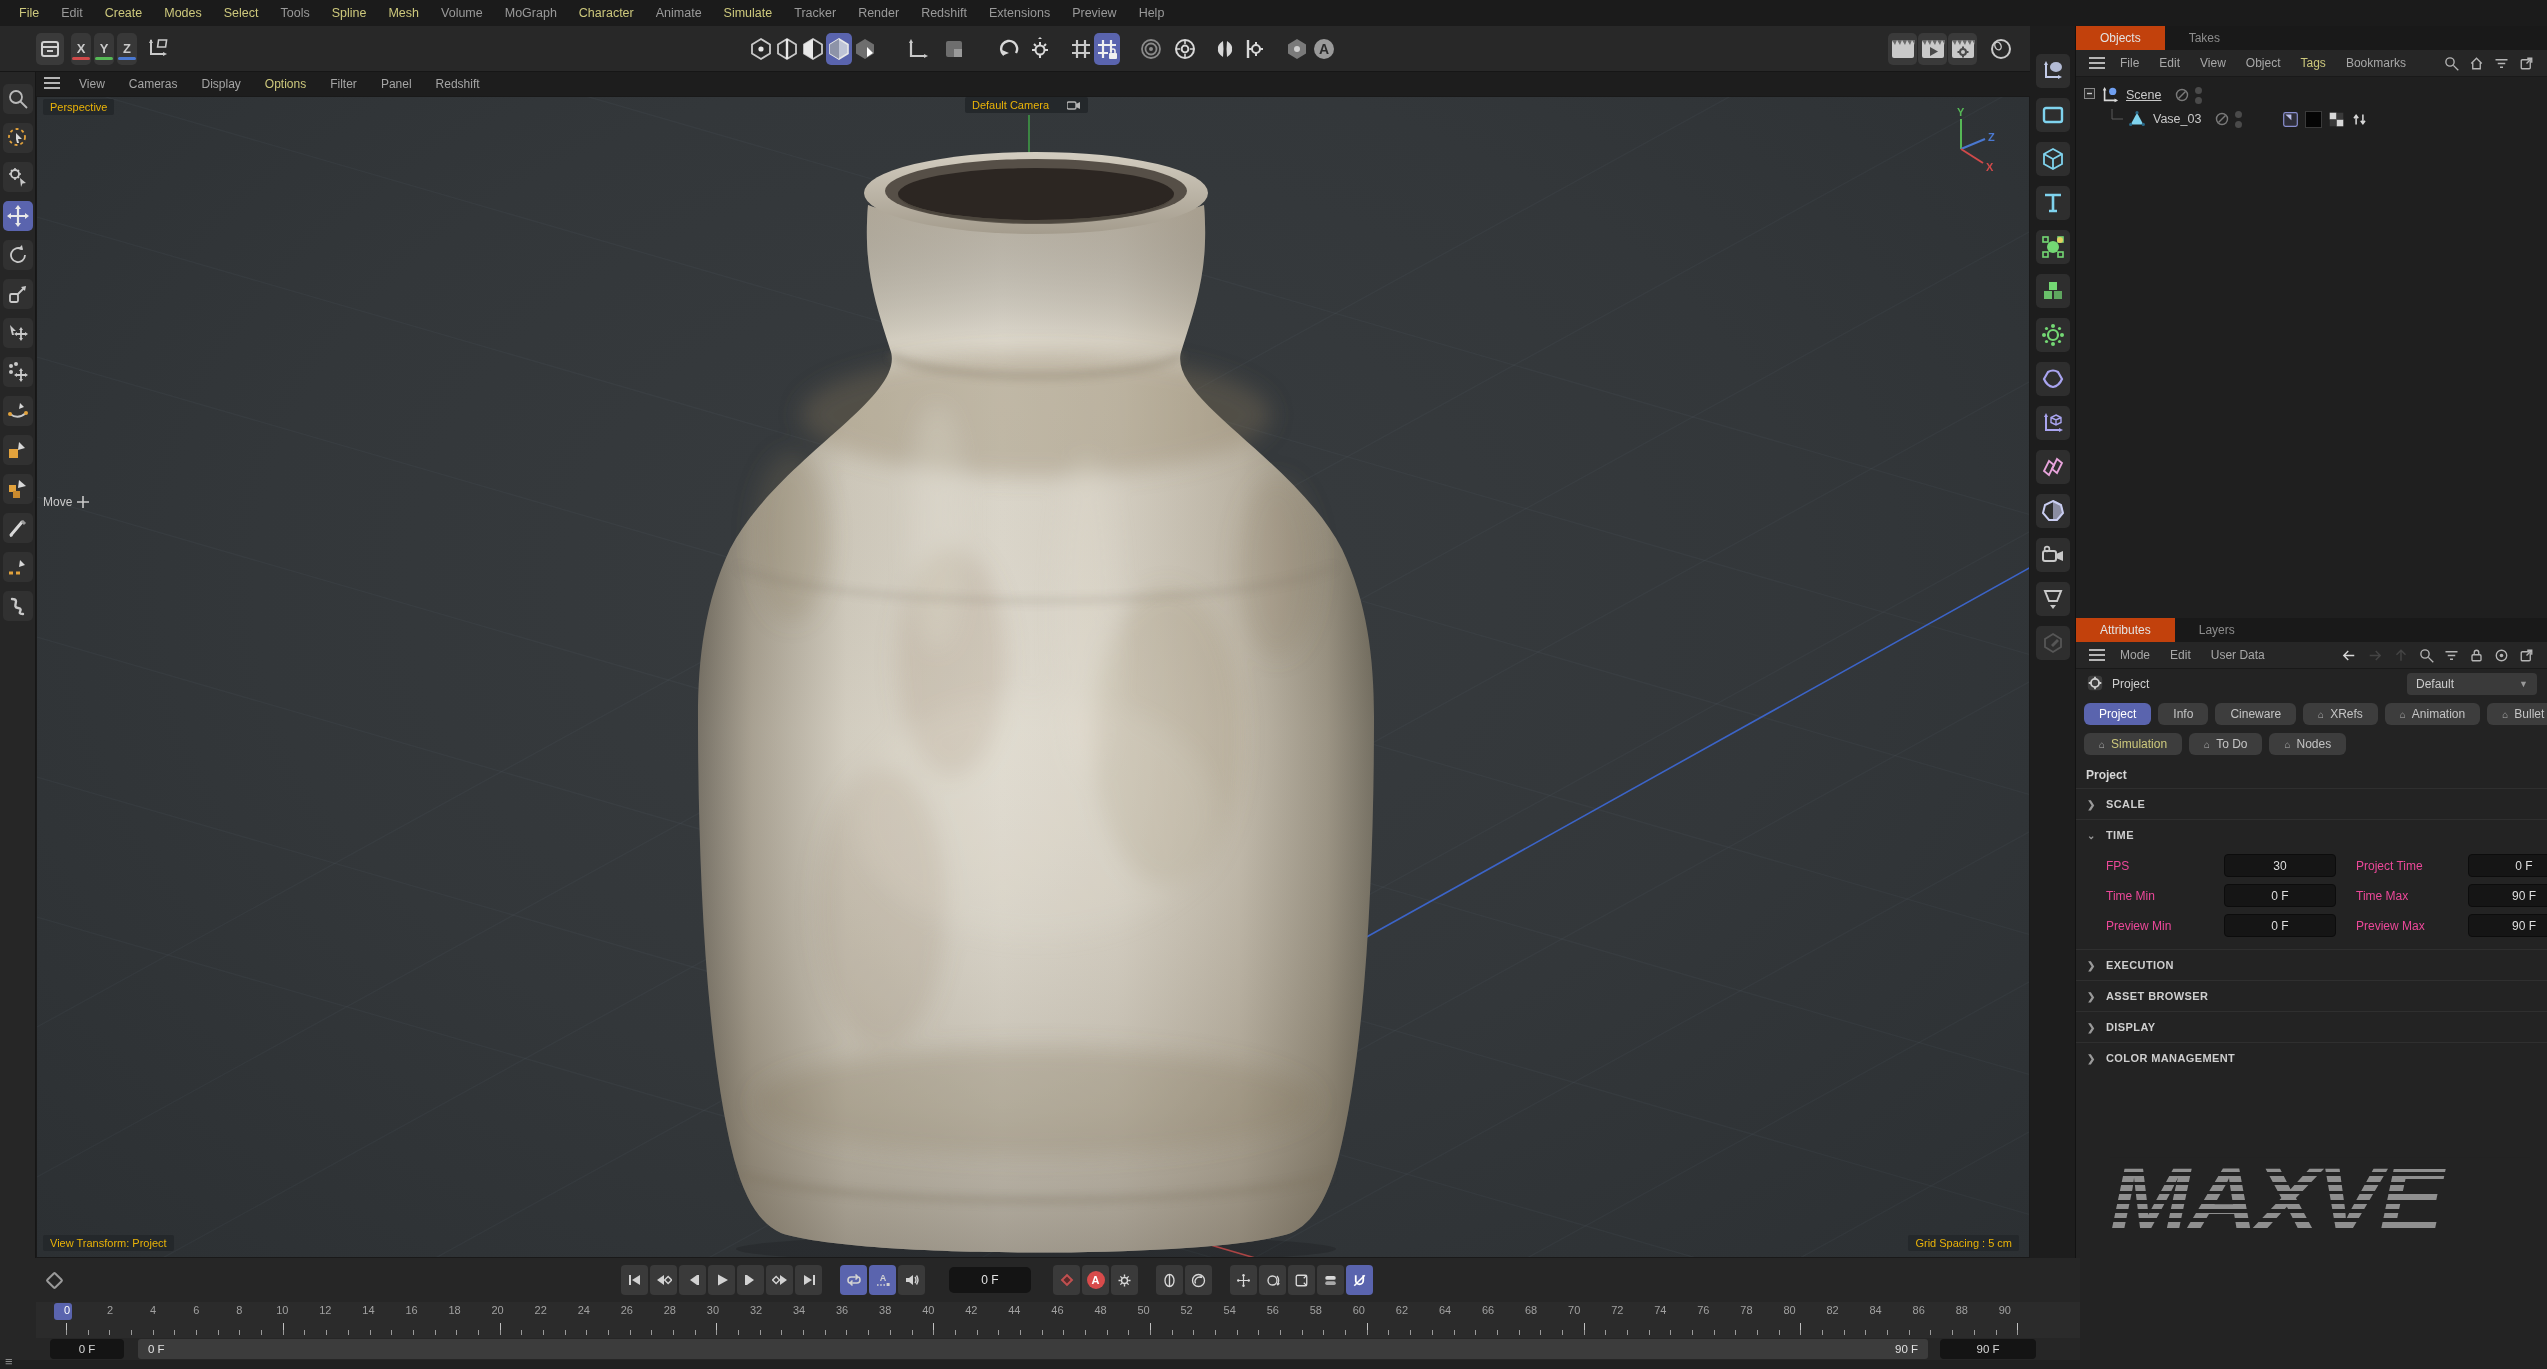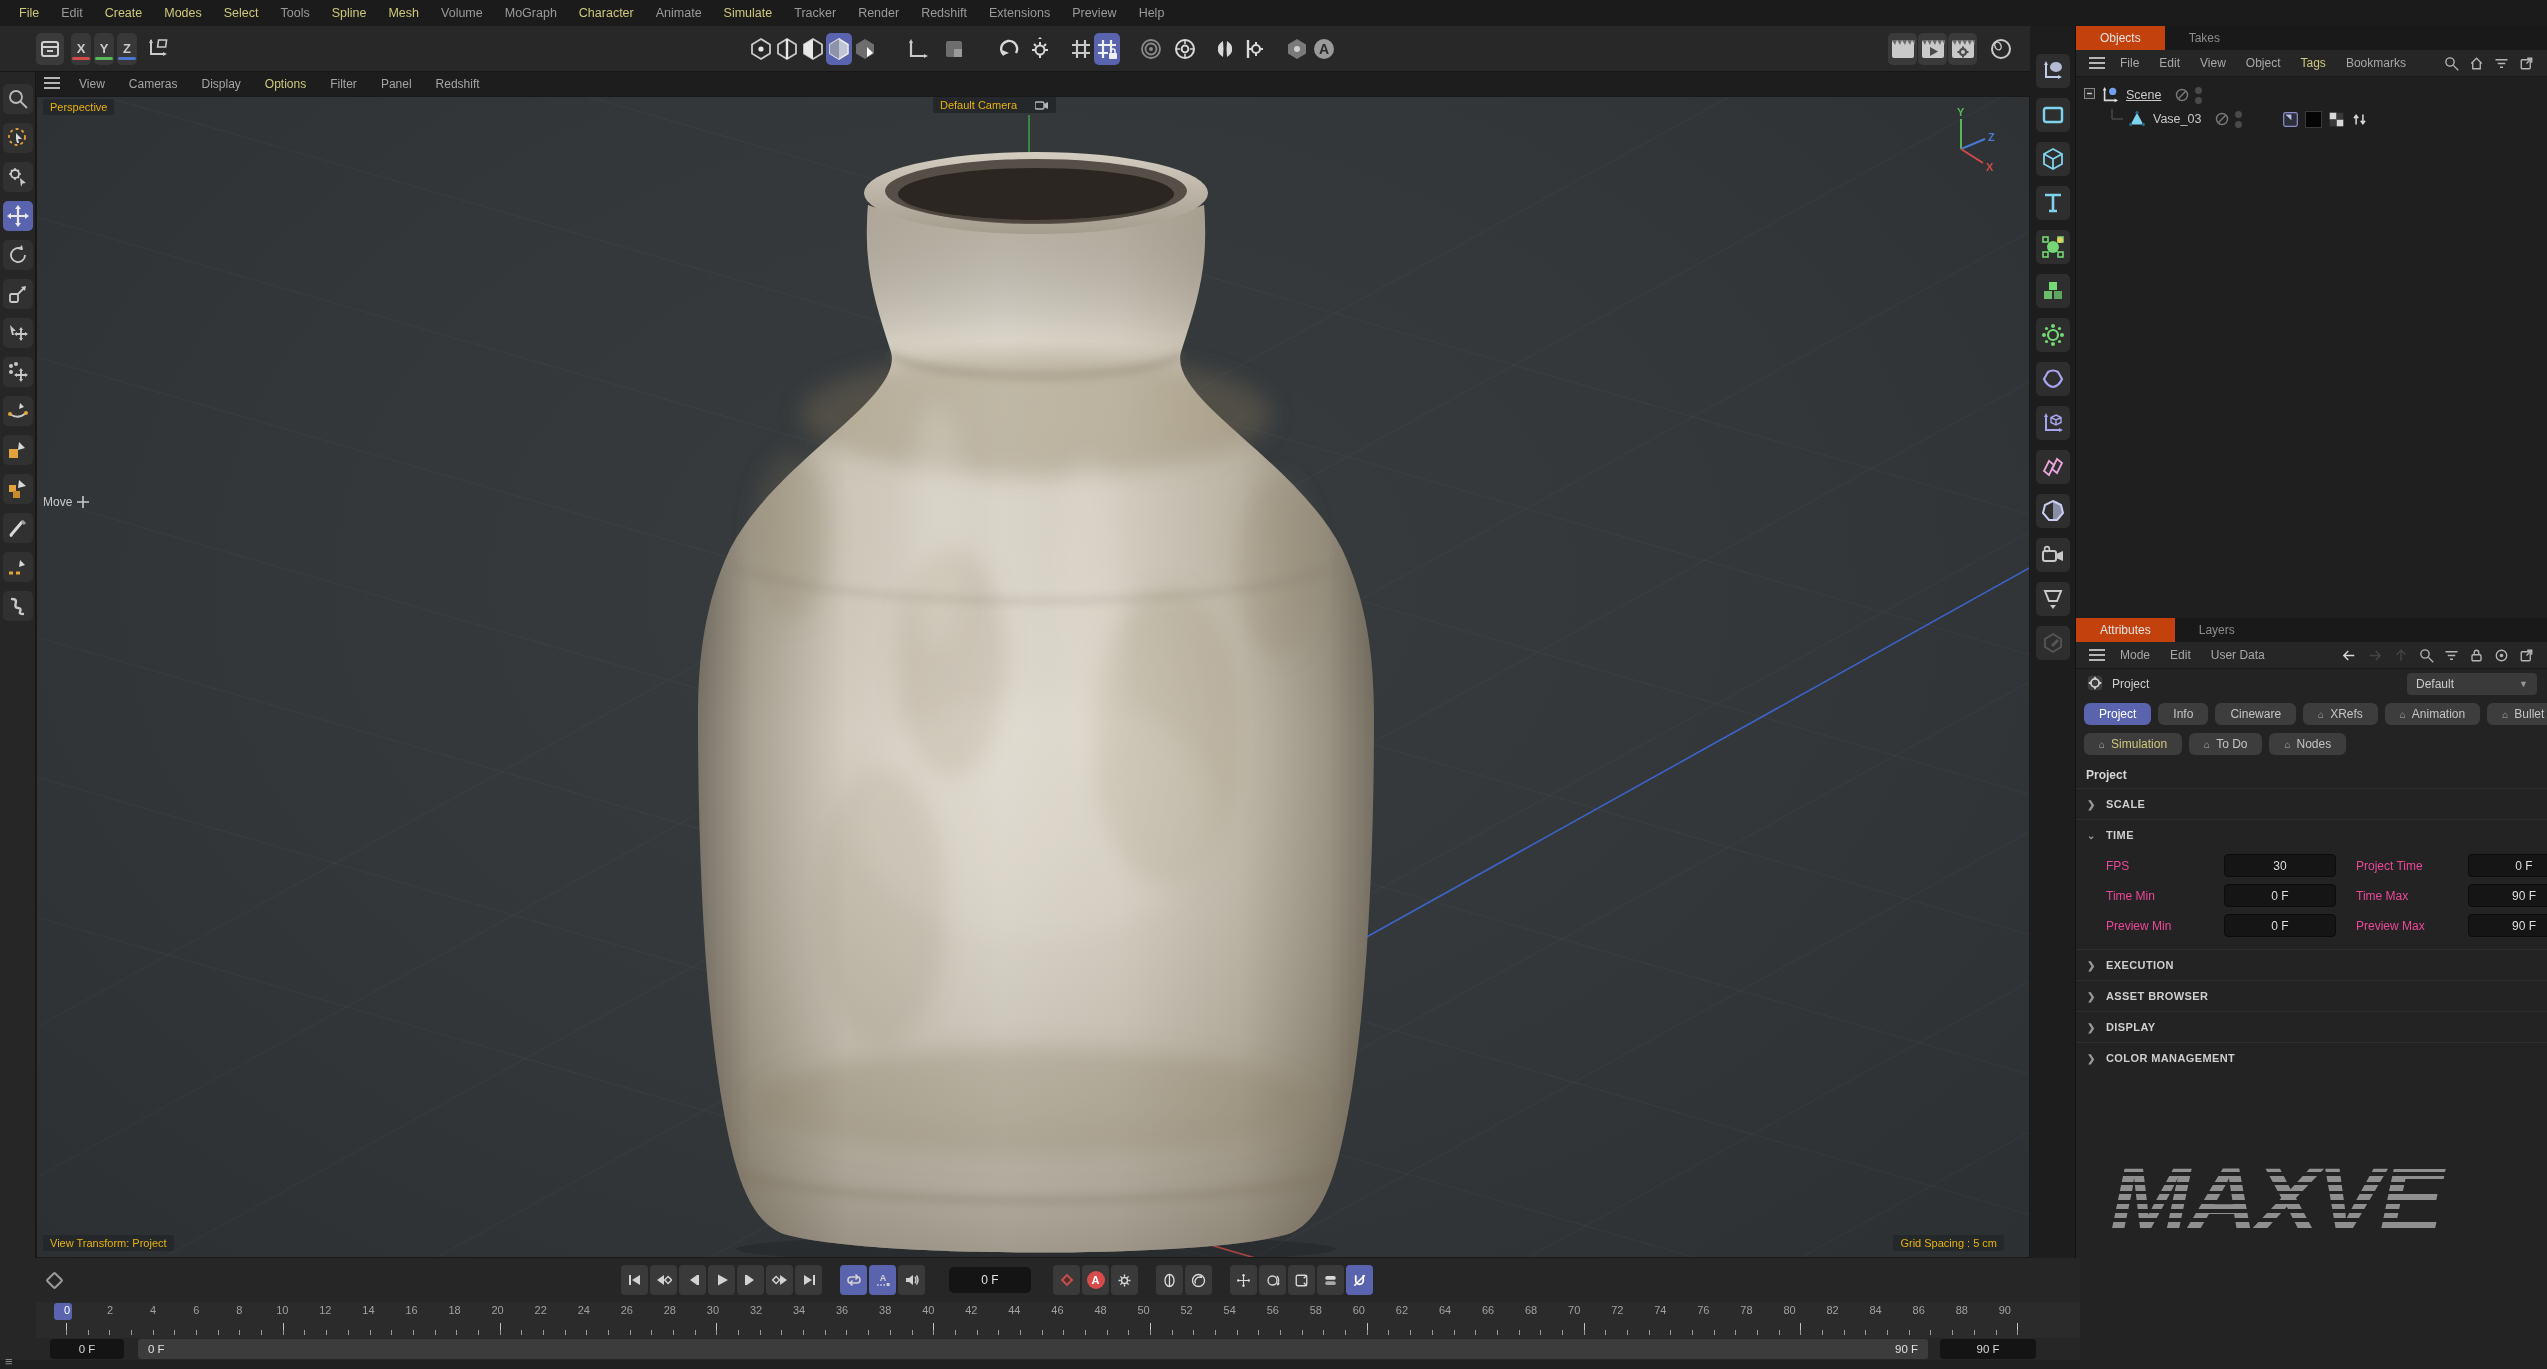--- a/index.html
+++ b/index.html
@@ -456,21 +456,21 @@
         <path d="M705,1078 C810,1112 1188,1112 1293,1078"></path>
       </g>
 
       <ellipse cx="999" cy="96" rx="172" ry="41" fill="url(#rimGrad)"></ellipse>
       <ellipse cx="999" cy="94" rx="151" ry="32" fill="#564f47"></ellipse>
       <ellipse cx="999" cy="97" rx="138" ry="26" fill="#2c2622"></ellipse>
       <path d="M861,97 a138,26 0 0 0 276,0 a138,30 0 0 1 -276,0Z" fill="#4a433b" opacity="0.8"></path>
     </g>
   </svg>
   <div class="vplabel" style="left:6px;top:2px">Perspective</div>
-  <div class="vplabel" style="left:896px;top:0px;display:flex;gap:18px;align-items:center">
+  <div class="vplabel" style="left:928px;top:0px;display:flex;gap:18px;align-items:center">
     <span>Default Camera</span>
     <svg width="14" height="11" viewBox="0 0 14 11">
         <rect x="0" y="2" width="9" height="7" rx="1.5" fill="none" stroke="#b5b5b5" stroke-width="1.4"></rect>
         <path d="M9 4 L13 2 V9 L9 7Z" fill="#b5b5b5"></path>
       </svg>
   </div>
   <div id="gizmo">
     <svg width="72" height="72" viewBox="0 0 72 72">
       <line x1="32" y1="42" x2="32" y2="12" stroke="#56b856" stroke-width="2"></line>
       <line x1="32" y1="42" x2="56" y2="32" stroke="#4a78d0" stroke-width="2"></line>
@@ -480,21 +480,21 @@
       <text x="57" y="64" fill="#d04a4a" font-size="11" font-weight="bold">X</text>
     </svg>
   </div>
   <div id="movetip">
     <span>Move</span>
     <svg width="12" height="12" viewBox="0 0 12 12">
         <path d="M6 0v12M0 6h12" stroke="#c9c9c9" stroke-width="1.6"></path>
       </svg>
   </div>
   <div class="vplabel" style="left:6px;bottom:6px">View Transform: Project</div>
-  <div class="vplabel" style="right:25px;bottom:6px">Grid Spacing : 5 cm</div>
+  <div class="vplabel" style="right:10px;bottom:6px">Grid Spacing : 5 cm</div>
 </div>
 
 <div id="gapcol" class="abs">
     <div class="stool" style="color: rgb(194, 203, 232);">
       <svg width="24" height="24" viewBox="0 0 24 24" color="currentColor">
         <path d="M5 4v14h14" stroke="currentColor" stroke-width="2" fill="none"></path>
         <path d="M3 6l2-4 2 4zM17 16l4 2-4 2z" fill="currentColor"></path>
         <ellipse cx="15" cy="8" rx="6" ry="5" fill="currentColor" opacity="0.9"></ellipse>
       </svg>
     </div>

